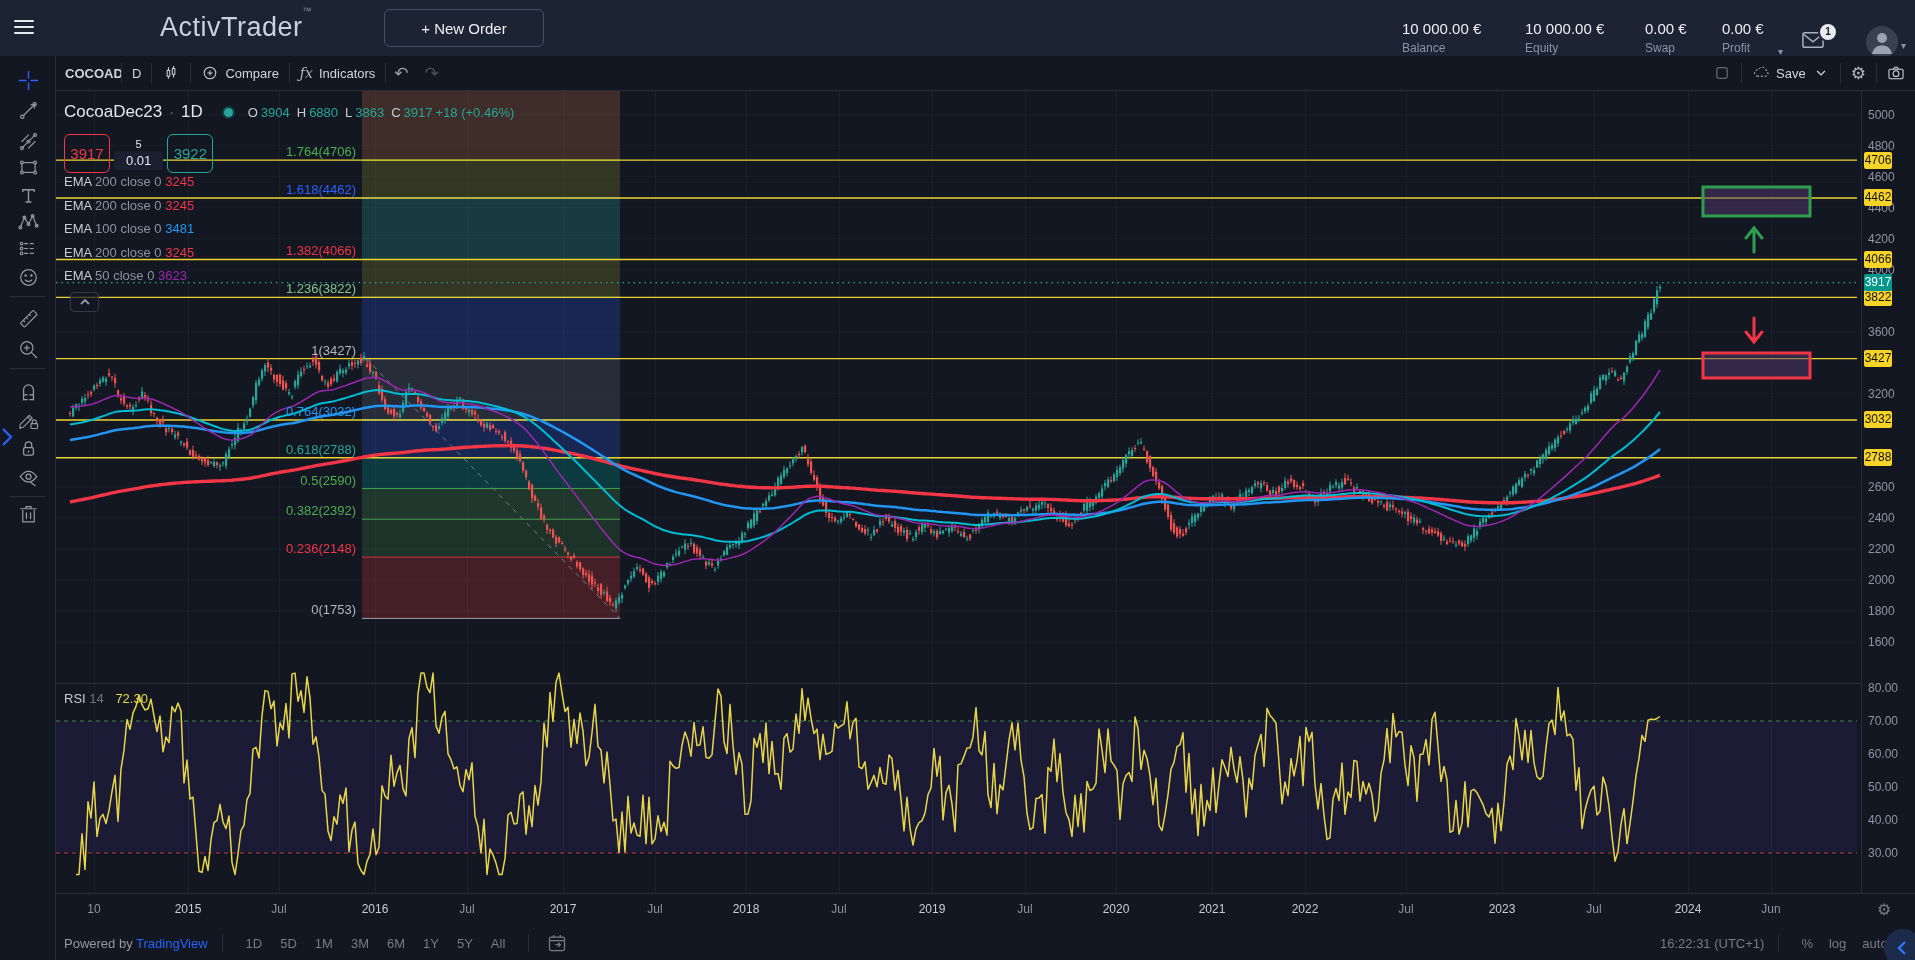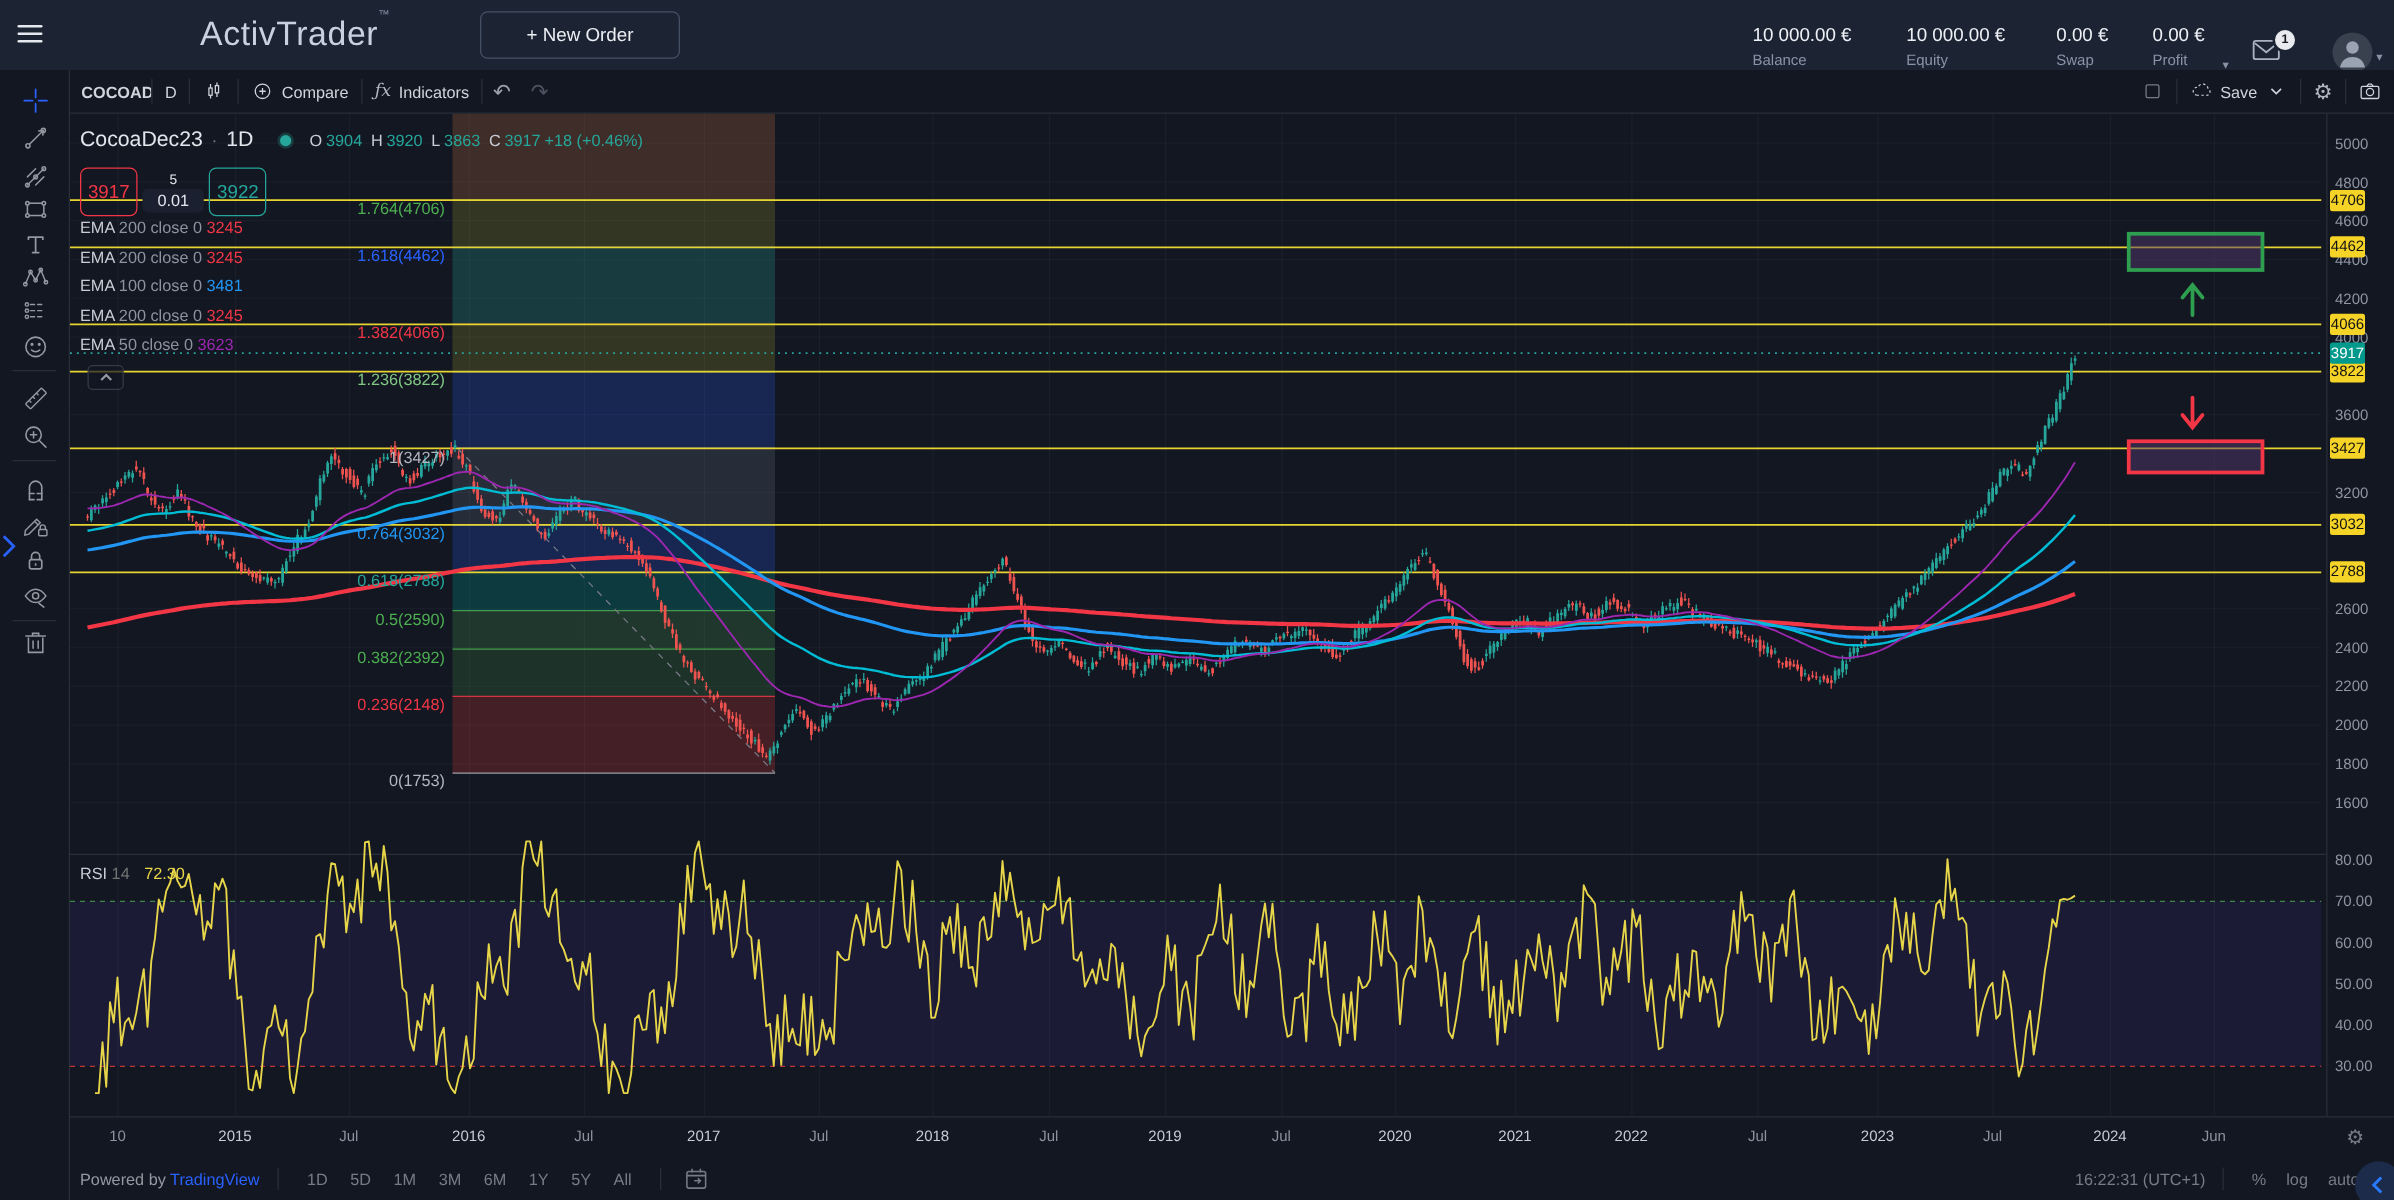--- a/index.html
+++ b/index.html
@@ -86,21 +86,21 @@
   .spread{margin:0 4px;text-align:center;color:#e3e6ec;}
   .spread .s1{font-size:11px;display:block;}
   .spread .s2{font-size:13px;background:#1b2030;border-radius:4px;padding:2px 12px;display:block;margin-top:1px;}
   #ema-rows{position:absolute;left:64px;top:174px;z-index:3;font-size:13px;}
   .ema-row{height:23.5px;white-space:nowrap;}
   .ema-row .nm{color:#c9ccd4;}
   .ema-row .pr{color:#8b92a0;}
   .collapse-btn{position:absolute;left:70px;top:292px;width:27px;height:18px;border:1px solid #363a45;border-radius:4px;
     color:#9598a1;z-index:3;display:flex;align-items:center;justify-content:center;cursor:pointer;background:rgba(19,23,34,.7);}
   .collapse-btn svg{width:12px;height:12px;}
-  .fib-label{position:absolute;left:160px;width:196px;text-align:right;font-size:13px;z-index:2;white-space:nowrap;margin-top:15px;}
+  .fib-label{position:absolute;left:160px;width:196px;text-align:right;font-size:13px;z-index:2;white-space:nowrap;}
   .rsi-legend{position:absolute;left:64px;top:691px;z-index:3;font-size:13px;white-space:nowrap;}
   .rsi-legend .nm{color:#c9ccd4;}
   .rsi-legend .pd{color:#737373;}
   .rsi-legend .vl{color:#e8d64a;margin-left:8px;}
 </style>
 </head>
 <body>
 
 <svg id="chart-svg" width="1915" height="960">
     <line x1="94.5" y1="90" x2="94.5" y2="893" stroke="rgba(134,142,160,0.07)"></line>
@@ -402,21 +402,21 @@
 <div class="legend">
   <div class="lg-title">
     <span>CocoaDec23</span>
     <span class="lg-sep">·</span>
     <span>1D</span>
     <span class="lg-dot"></span>
     <span class="ohlc">
       <span class="k">O</span>
         <span class="v">3904</span>
       <span class="k">H</span>
-        <span class="v">3920</span>
+        <span class="v">6880</span>
       <span class="k">L</span>
         <span class="v">3863</span>
       <span class="k">C</span>
         <span class="v">3917</span>
       <span class="v">+18 (+0.46%)</span>
     </span>
   </div>
   <div class="quote-row">
     <div class="qbox bid">3917</div>
     <div class="spread">

